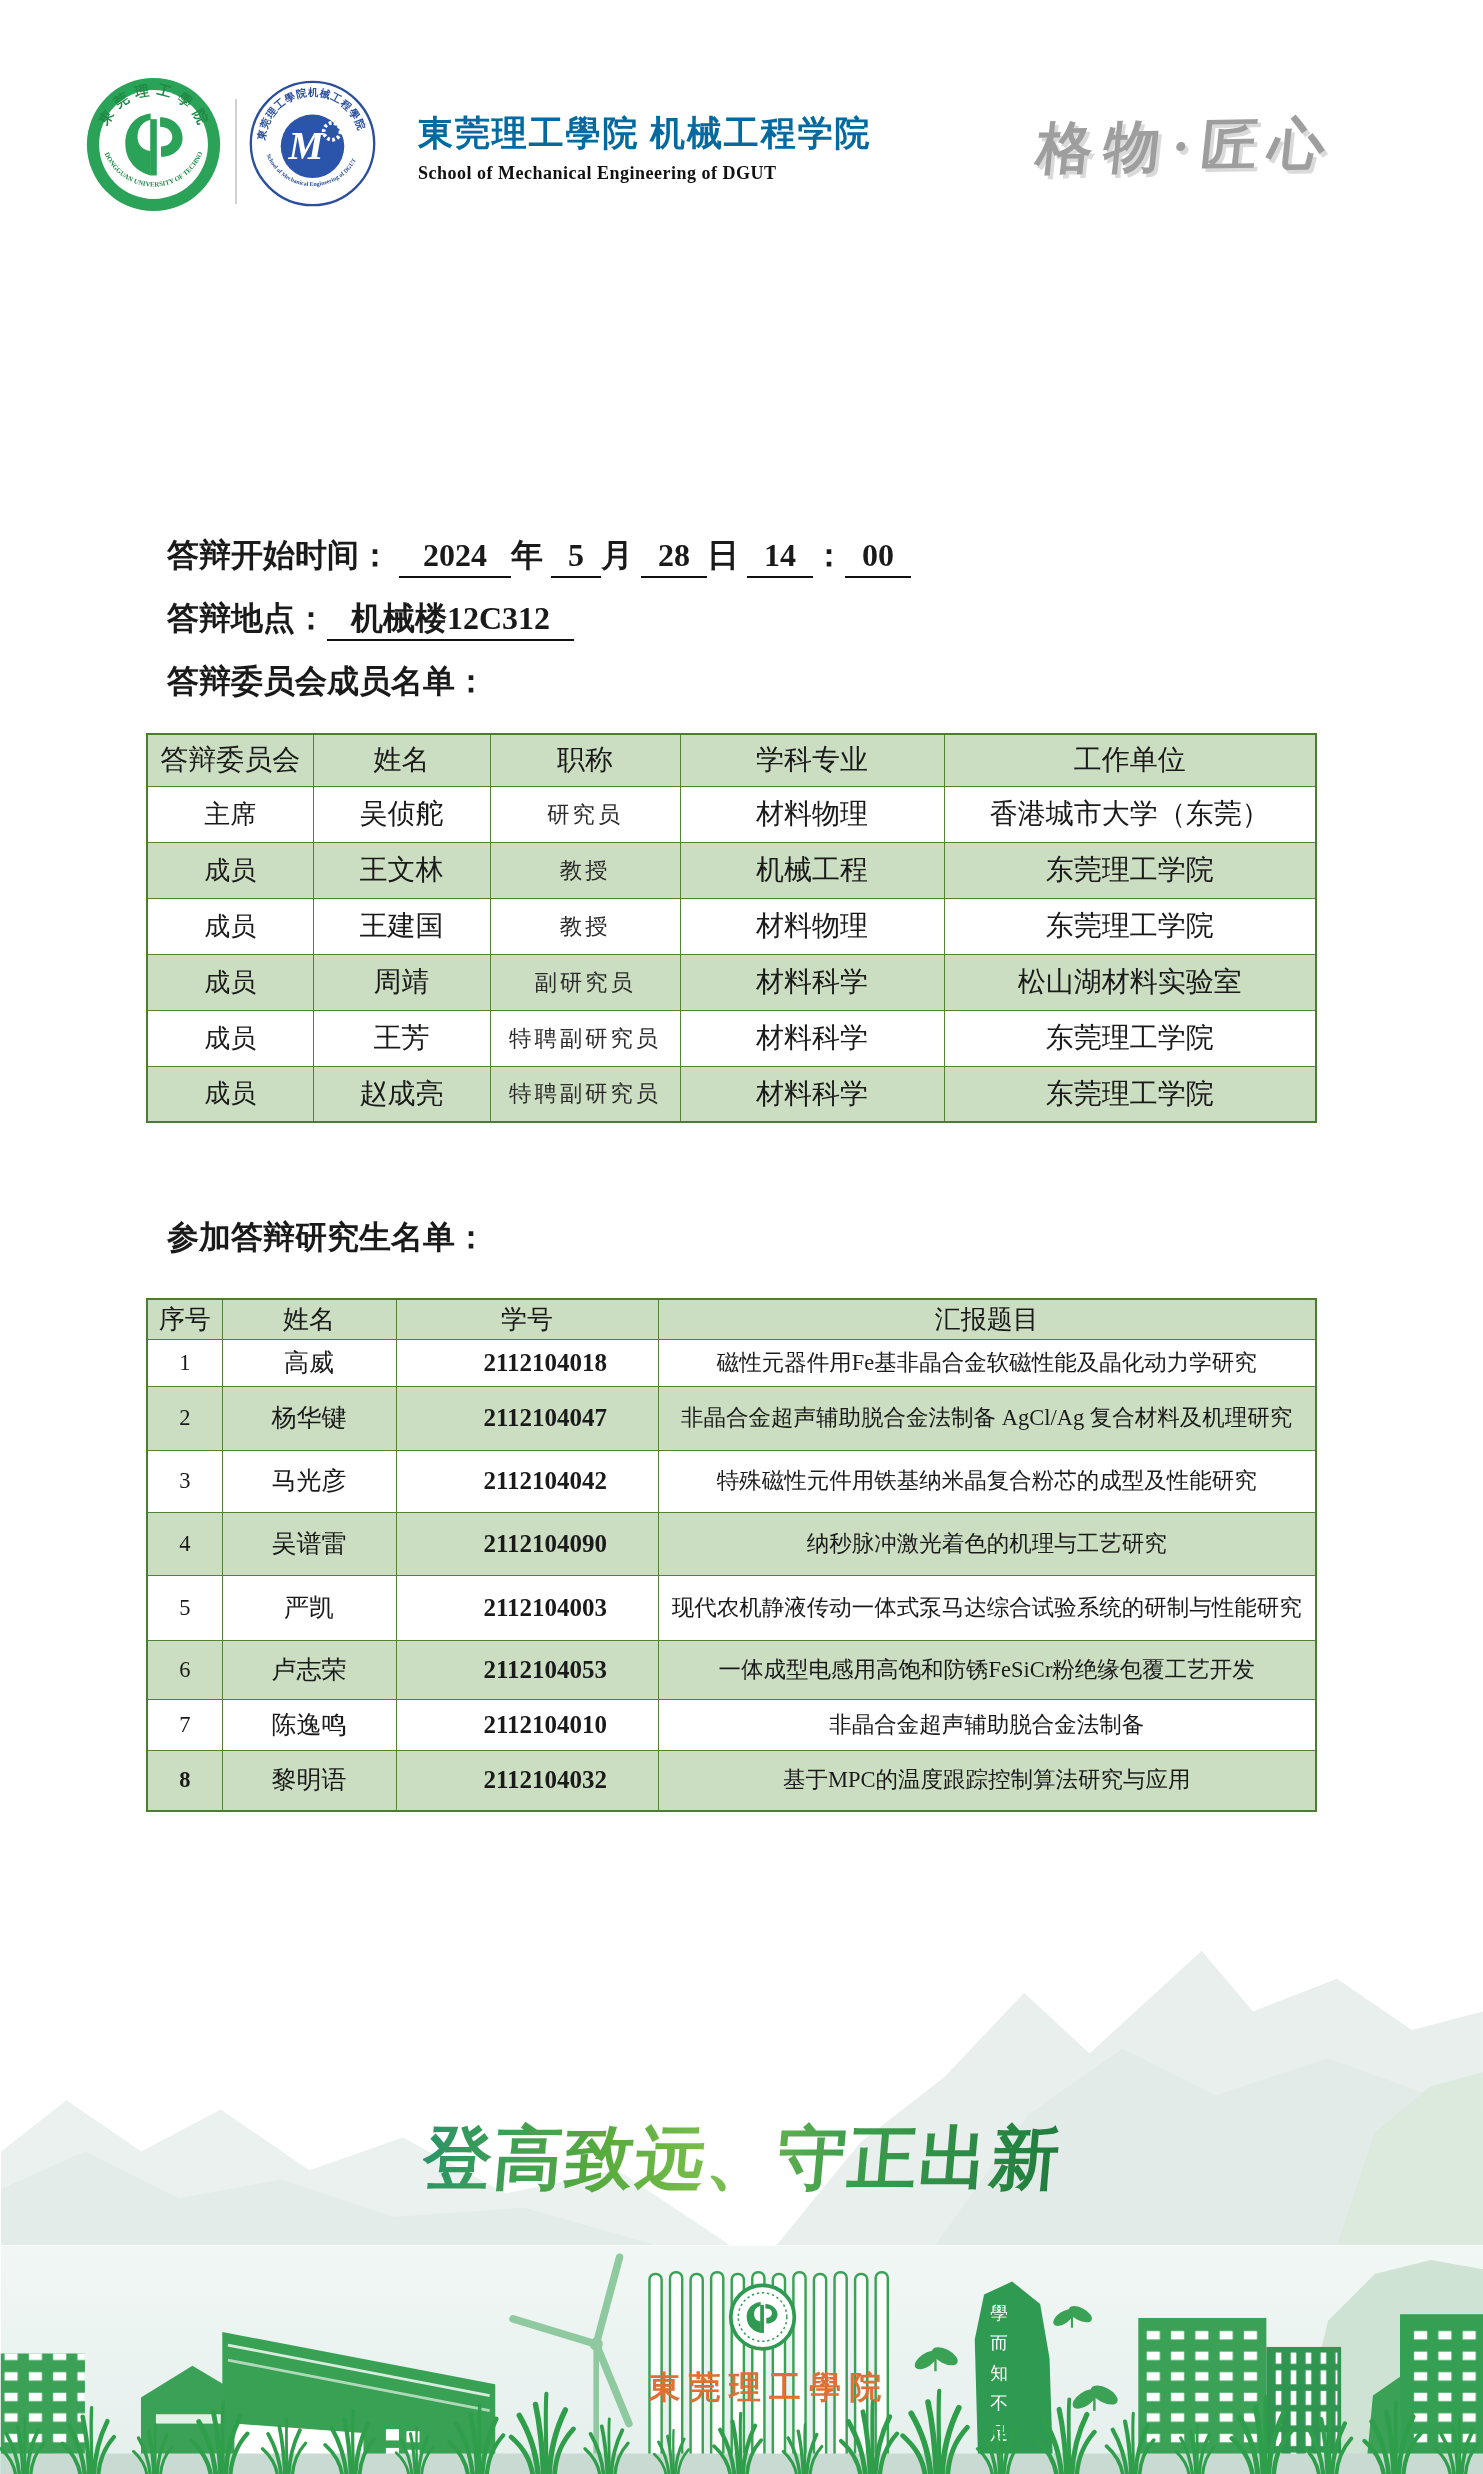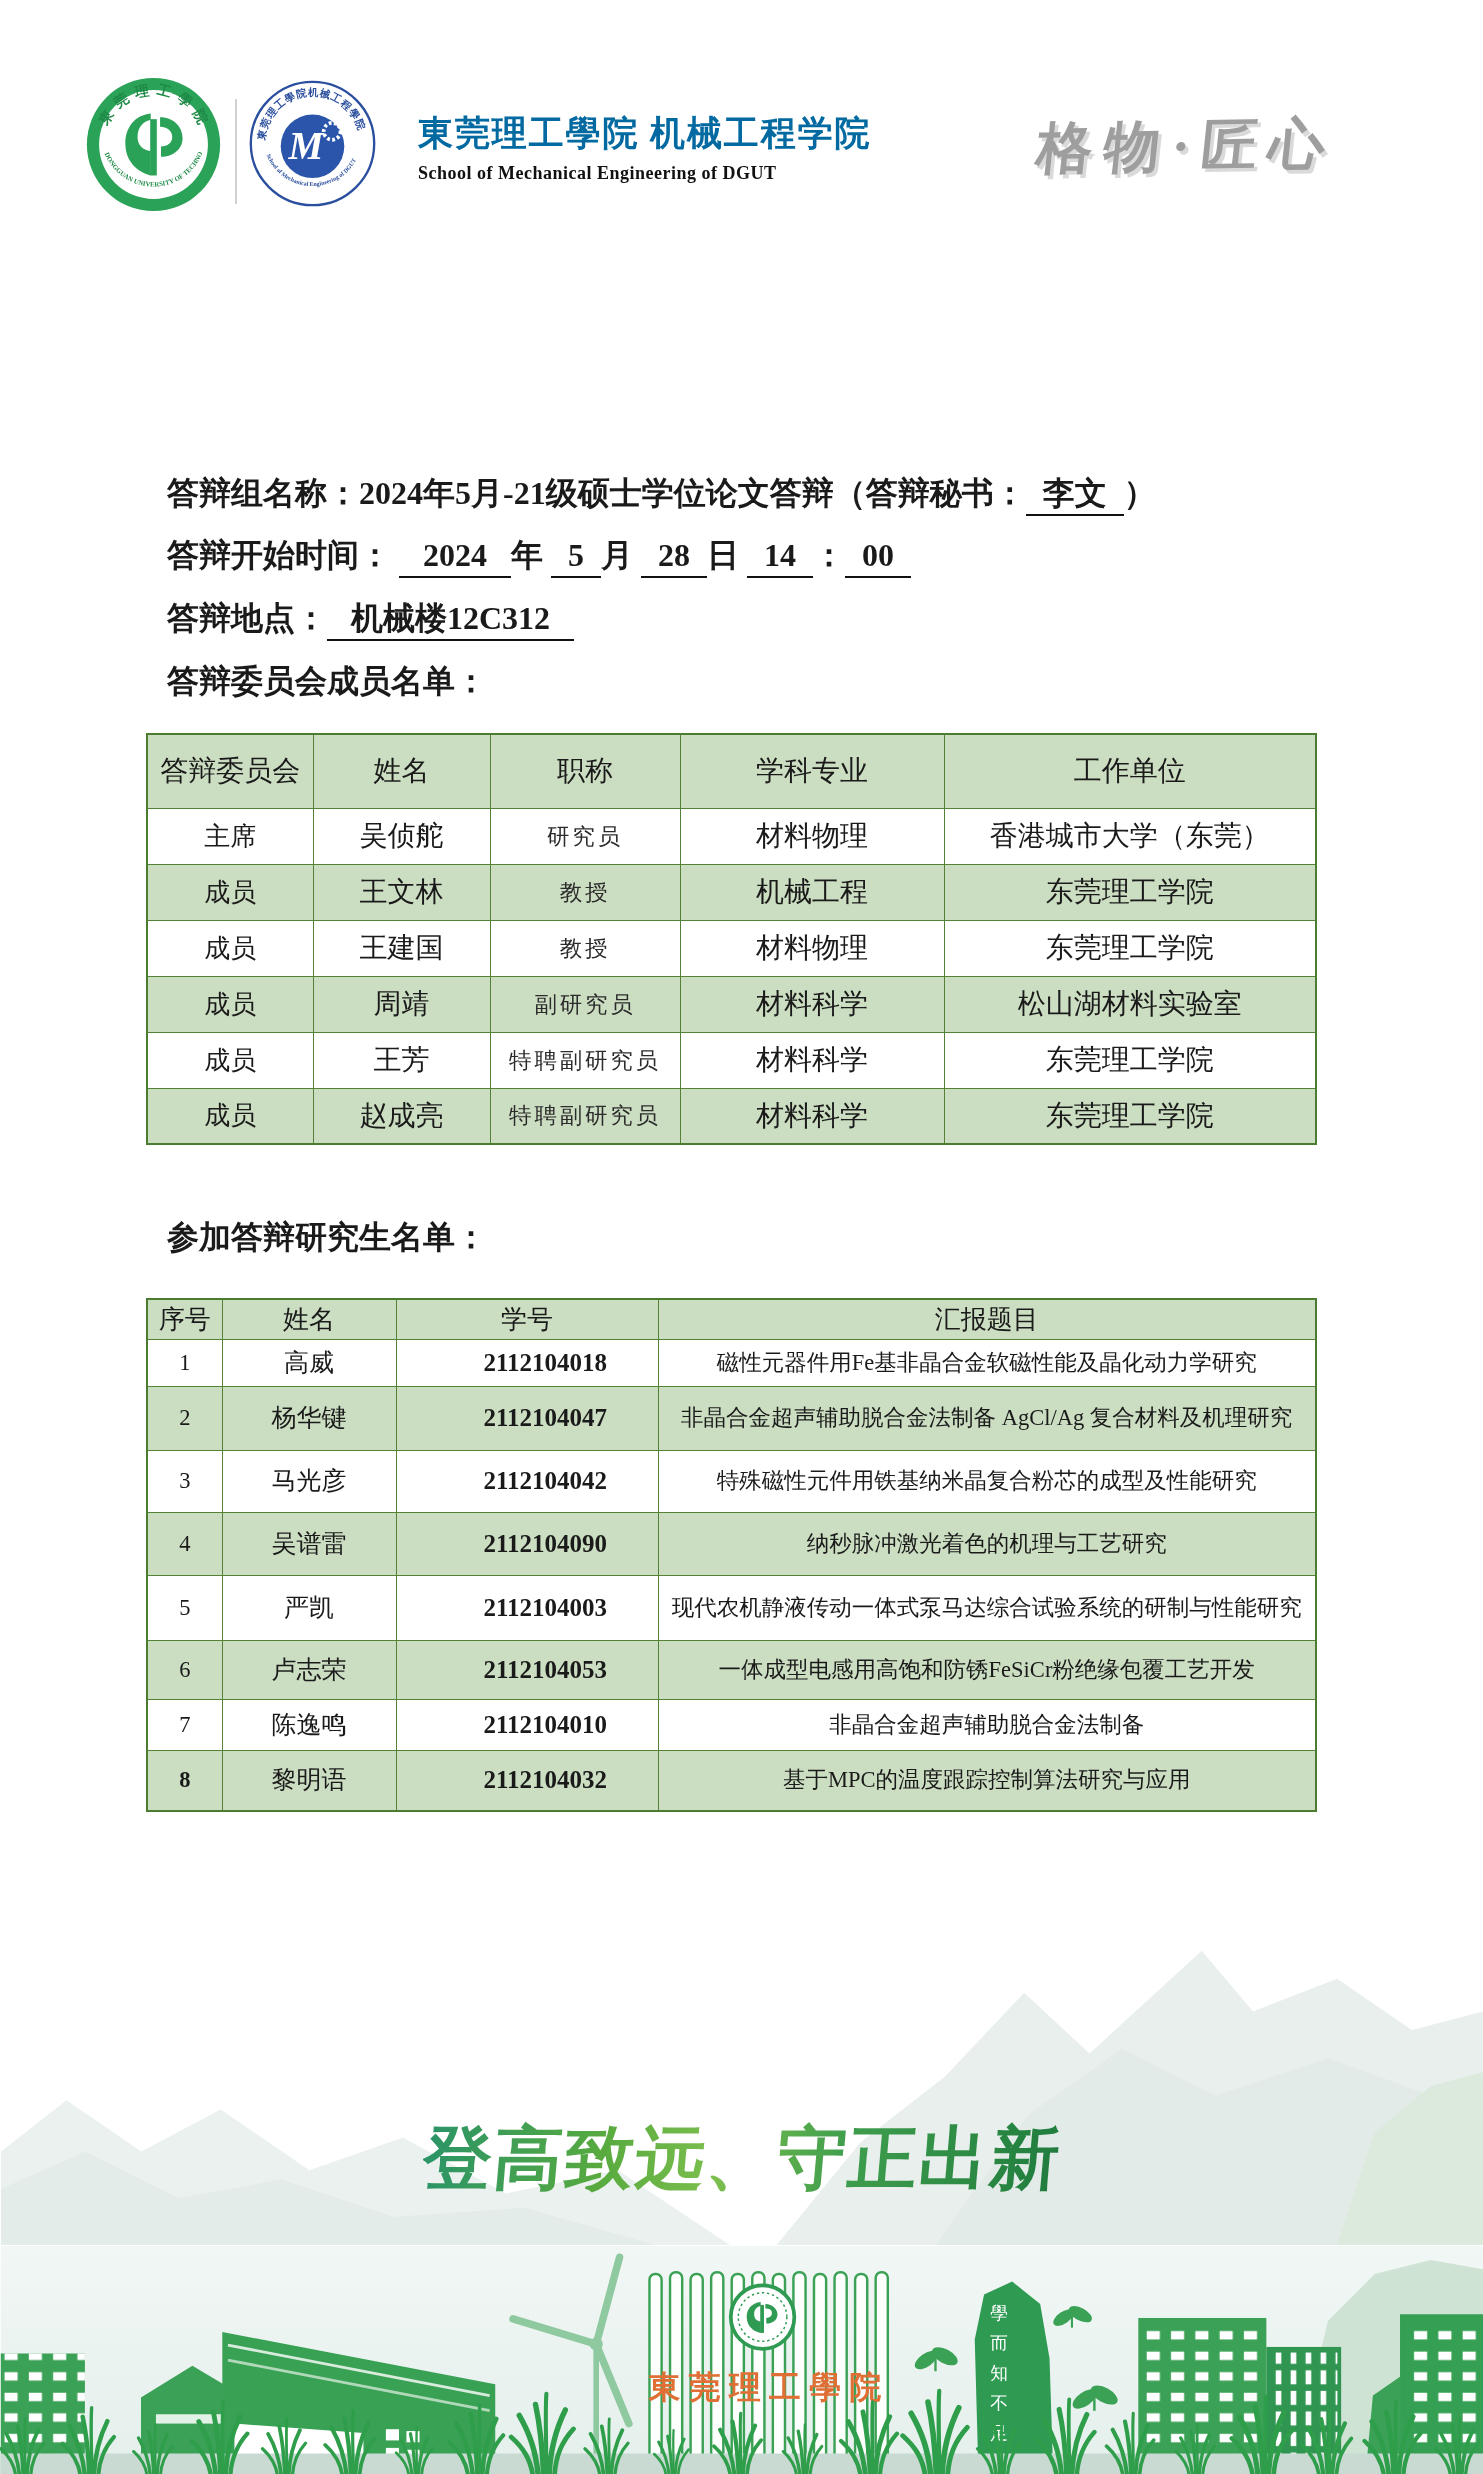--- a/index.html
+++ b/index.html
@@ -24,21 +24,21 @@
   .u{border-bottom:2.8px solid #111;padding:0 17px 2.8px;display:inline-block;line-height:1.1;}
   .u-wide{padding:0 24px 2.8px;}
   .num{font-family:"Liberation Serif",serif;}
   
   table{border-collapse:collapse;table-layout:fixed;position:absolute;left:146px;width:1169px;
         text-align:center;background:#fff;}
   table,td,th{border:1.9px solid #538135;}
   table{border:2.8px solid #4c7c30;}
   th{background:#ccdec2;font-weight:500;}
   #committee{top:733px;}
-  #committee thead tr{height:74px;}
+  #committee thead tr{height:52px;}
   #committee tbody tr{height:56px;}
   #committee tbody tr:nth-child(even) td{background:#ccdec2;}
   #committee th{font-size:28px;}
   #committee td{font-size:28px;}
   #committee td:nth-child(1){font-size:26px;}
   #committee td:nth-child(3){font-size:22.5px;color:#2b2b2b;letter-spacing:2.8px;}
   #students{top:1298px;}
   #students thead tr{height:40px;}
   #students th{font-size:26px;}
   #students td{font-size:22.5px;line-height:28px;padding:0 7.5px;}
@@ -112,23 +112,20 @@
   </svg>
 
   <div class="school-names">
     <div class="school-cn">東莞理工學院 机械工程学院</div>
     <div class="school-en">School of Mechanical Engineering of DGUT</div>
   </div>
 
   <div class="motto">格物·匠心</div>
 
 
-  <div class="info-line i1">
-    <span>答辩组名称：</span><span>2024年5月-21级硕士学位论文答辩（答辩秘书：</span><span class="u">李文</span><span>）</span>
-  </div>
   <div class="info-line i2">
     <span>答辩开始时间：</span>
     <span class="u u-wide num">2024</span><span>年</span>
     <span class="u num">5</span><span>月</span>
     <span class="u num">28</span><span>日</span>
     <span class="u num">14</span><span>：</span><span class="u num">00</span>
   </div>
   <div class="info-line i3">
     <span>答辩地点：</span><span class="u u-wide">机械楼12C312</span>
   </div>

